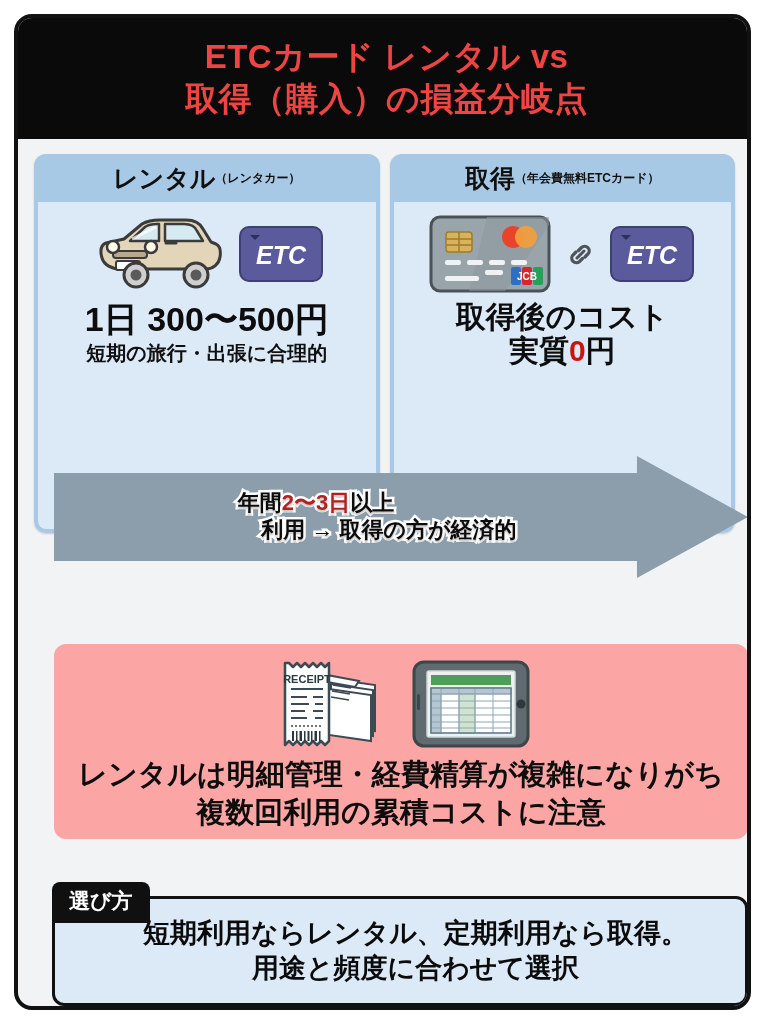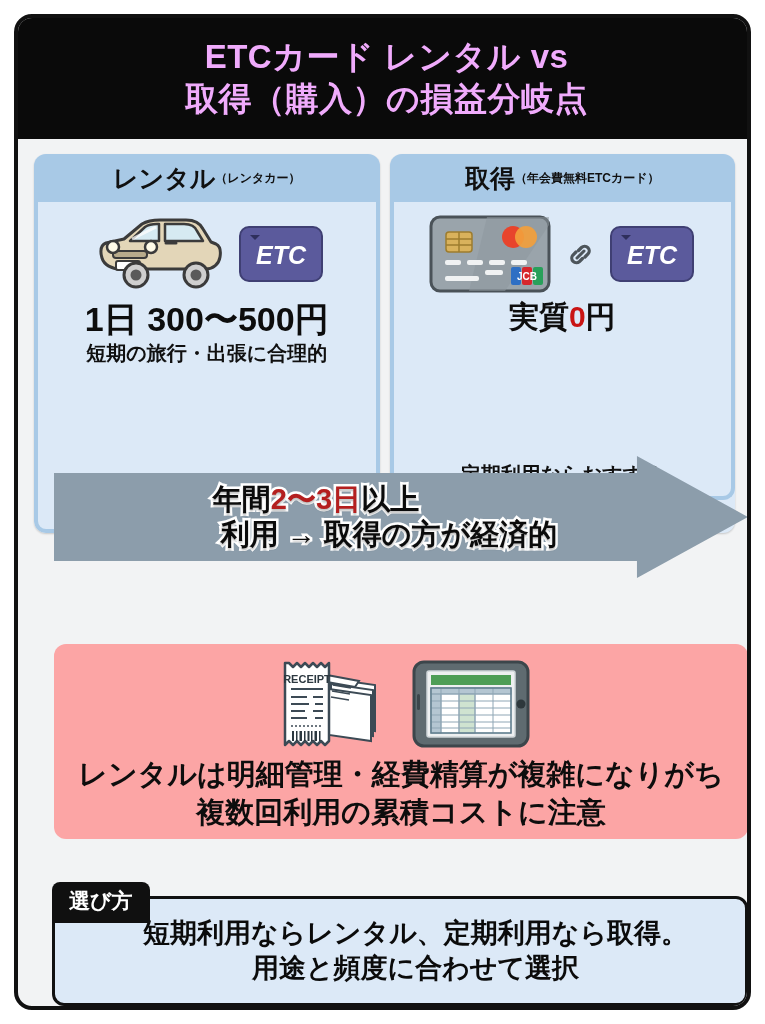--- a/index.html
+++ b/index.html
@@ -44,21 +44,21 @@
     height: 122px;
     background: #0a0a0a;
     border-radius: 14px 14px 0 0;
     display: flex;
     flex-direction: column;
     align-items: center;
     justify-content: center;
     box-sizing: border-box;
   }
   .title-line {
-    color: #f0abfc;
+    color: #ef4444;
     font-size: 33px;
     font-weight: bold;
     line-height: 1.28;
     letter-spacing: 0.5px;
     white-space: nowrap;
   }
 
   
   .cols {
     position: absolute;
@@ -165,21 +165,21 @@
     position: absolute;
     inset: 0;
     display: flex;
     flex-direction: column;
     align-items: center;
     justify-content: center;
     padding-right: 60px;
     box-sizing: border-box;
   }
   .arrow-line {
-    font-size: 29px;
+    font-size: 22px;
     font-weight: bold;
     color: #0b0b0b;
     line-height: 1.22;
     white-space: nowrap;
     -webkit-text-stroke: 5px #ffffff;
     paint-order: stroke fill;
     text-shadow: 0 2px 2px rgba(0,0,0,0.25);
   }
   .arrow-line .hl { color: #b41f1f; }
   .arrow-line.l1 { margin-right: 110px; }
@@ -350,20 +350,21 @@
             </span>
 
             <span>
               <svg width="86" height="58" viewBox="0 0 86 58">
                 <rect x="2" y="2" width="82" height="54" rx="9" fill="#5b5a9c" stroke="#3f3f73" stroke-width="2"></rect>
                 <path d="M12 10 L22 10 L17 15 Z" fill="#2f2f5c"></path>
                 <text x="43" y="39" text-anchor="middle" fill="#ffffff" font-family="Liberation Sans, sans-serif" font-size="25" font-weight="bold" font-style="italic">ETC</text>
               </svg>
             </span>
           </div>
+          <div class="price-main two-line">取得後のコスト</div>
           <div class="price-main two-line">
             <span>実質</span><span class="price-red">0</span><span>円</span>
           </div>
           <div class="col-spacer"></div>
         </div>
         <div class="col-foot">定期利用ならおすすめ</div>
       </div>
     </div>
 
     <div class="arrow-wrap">

